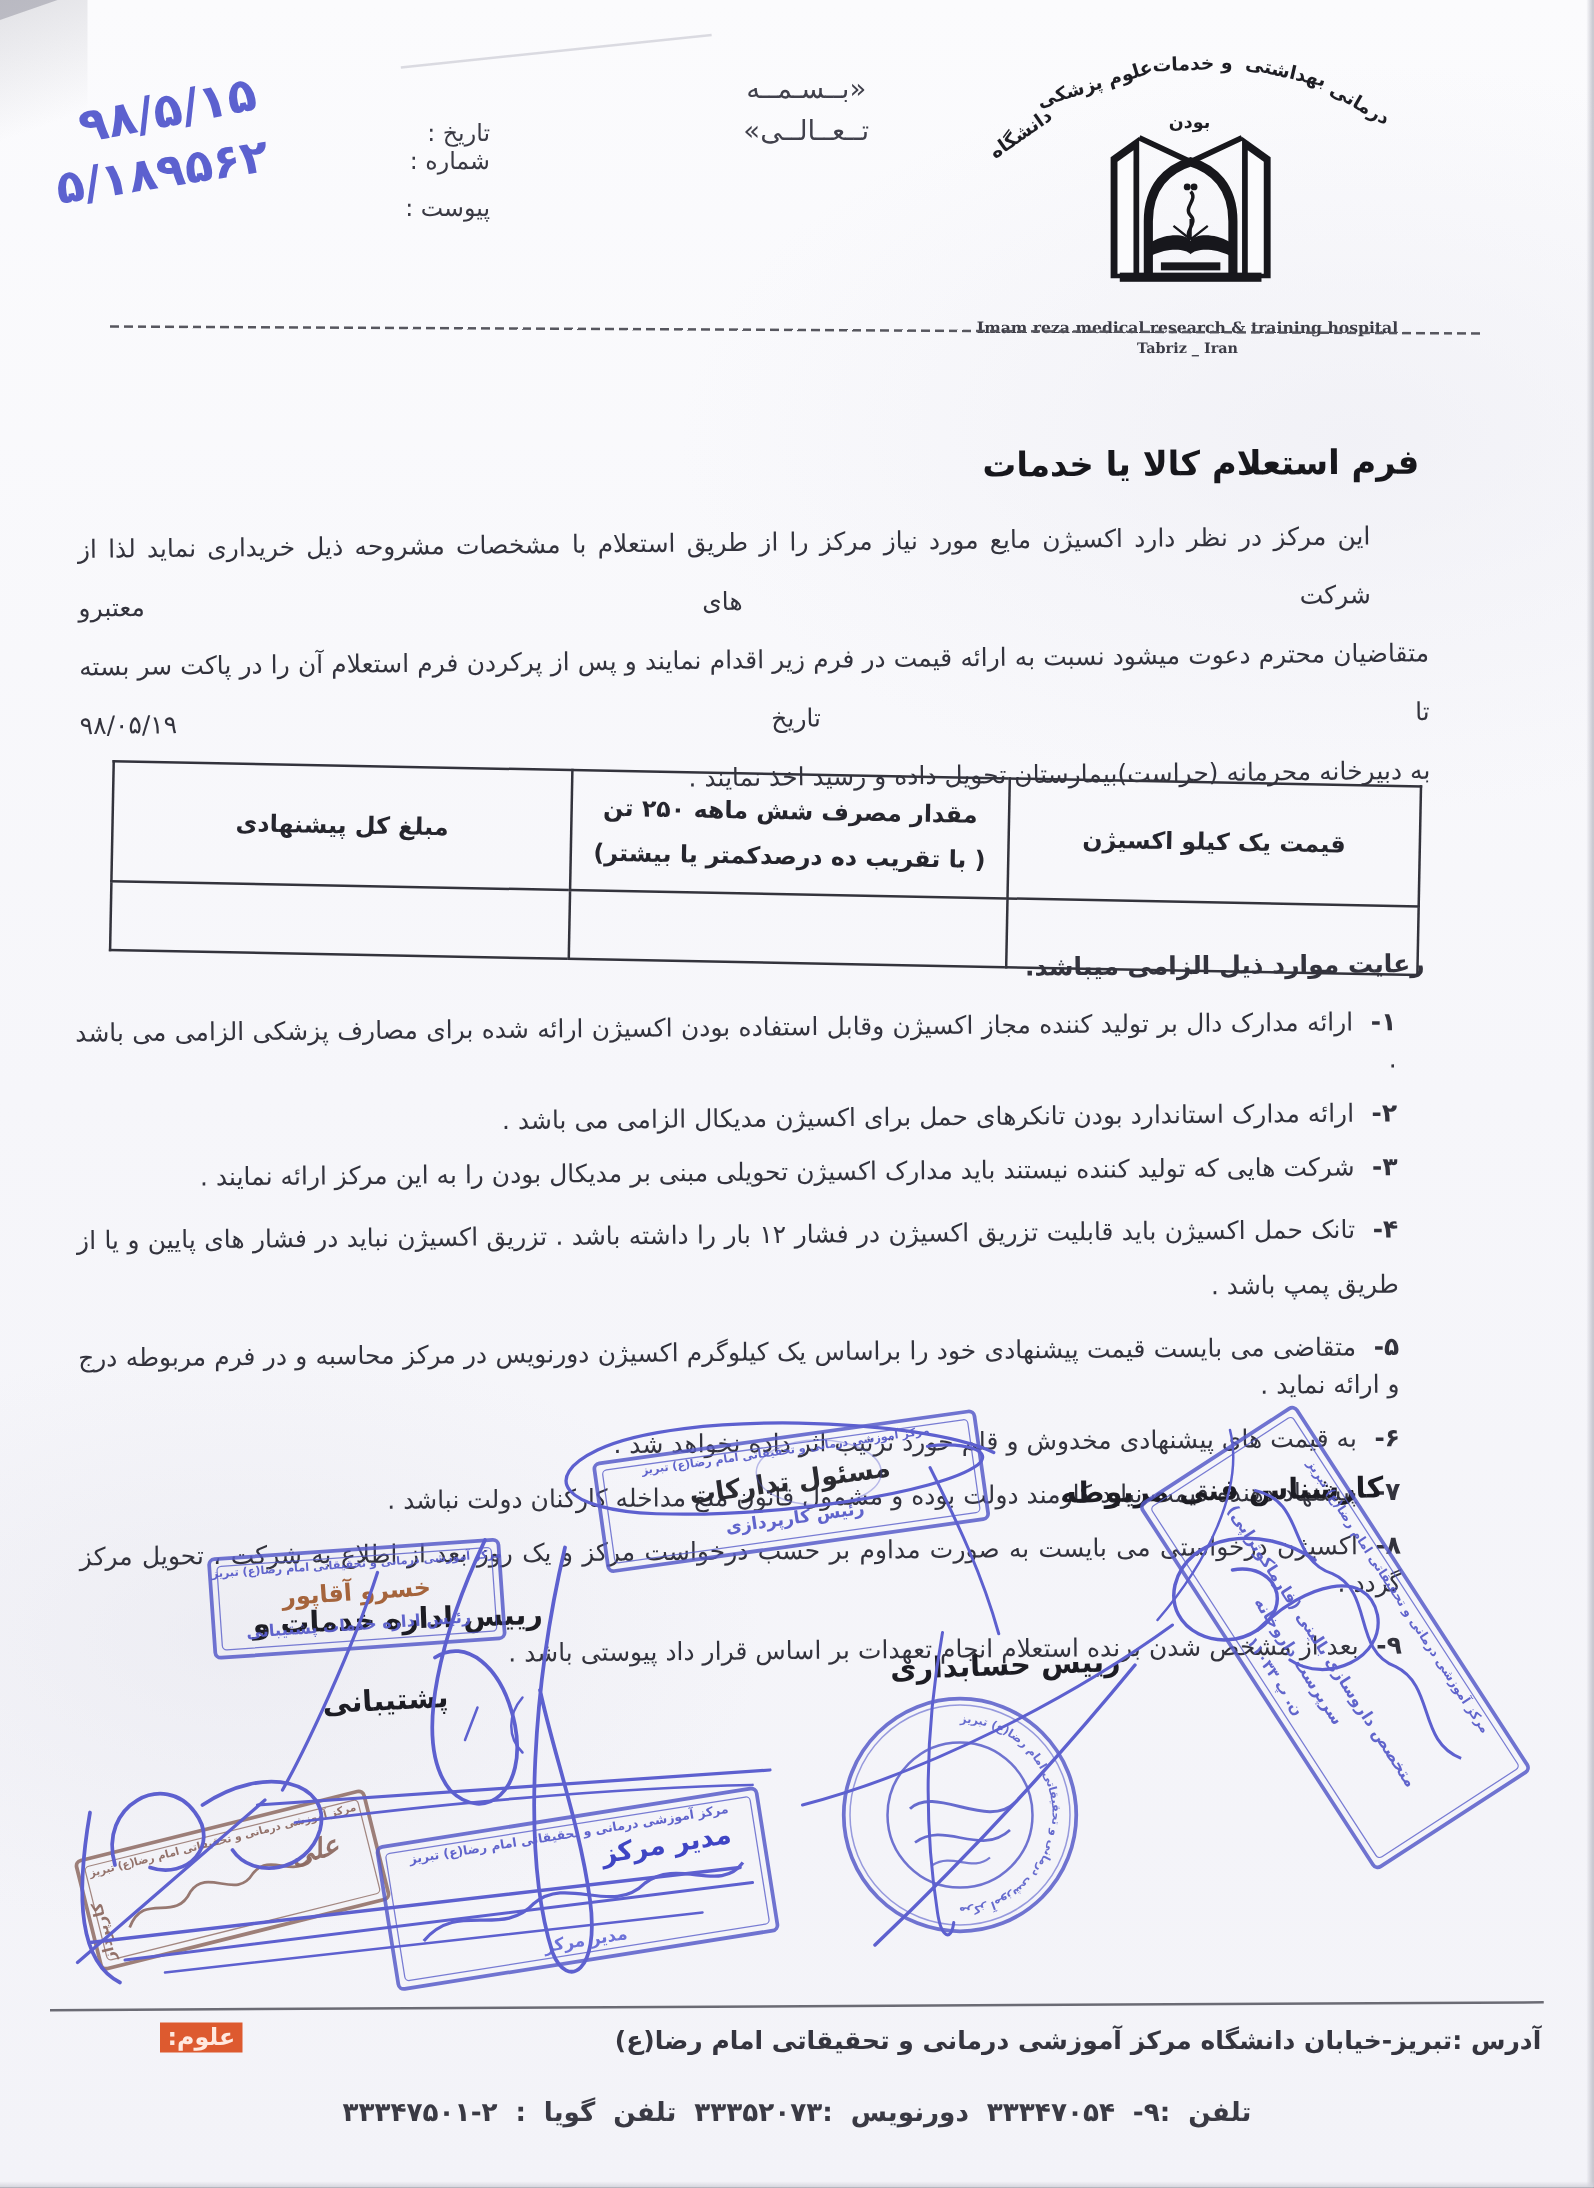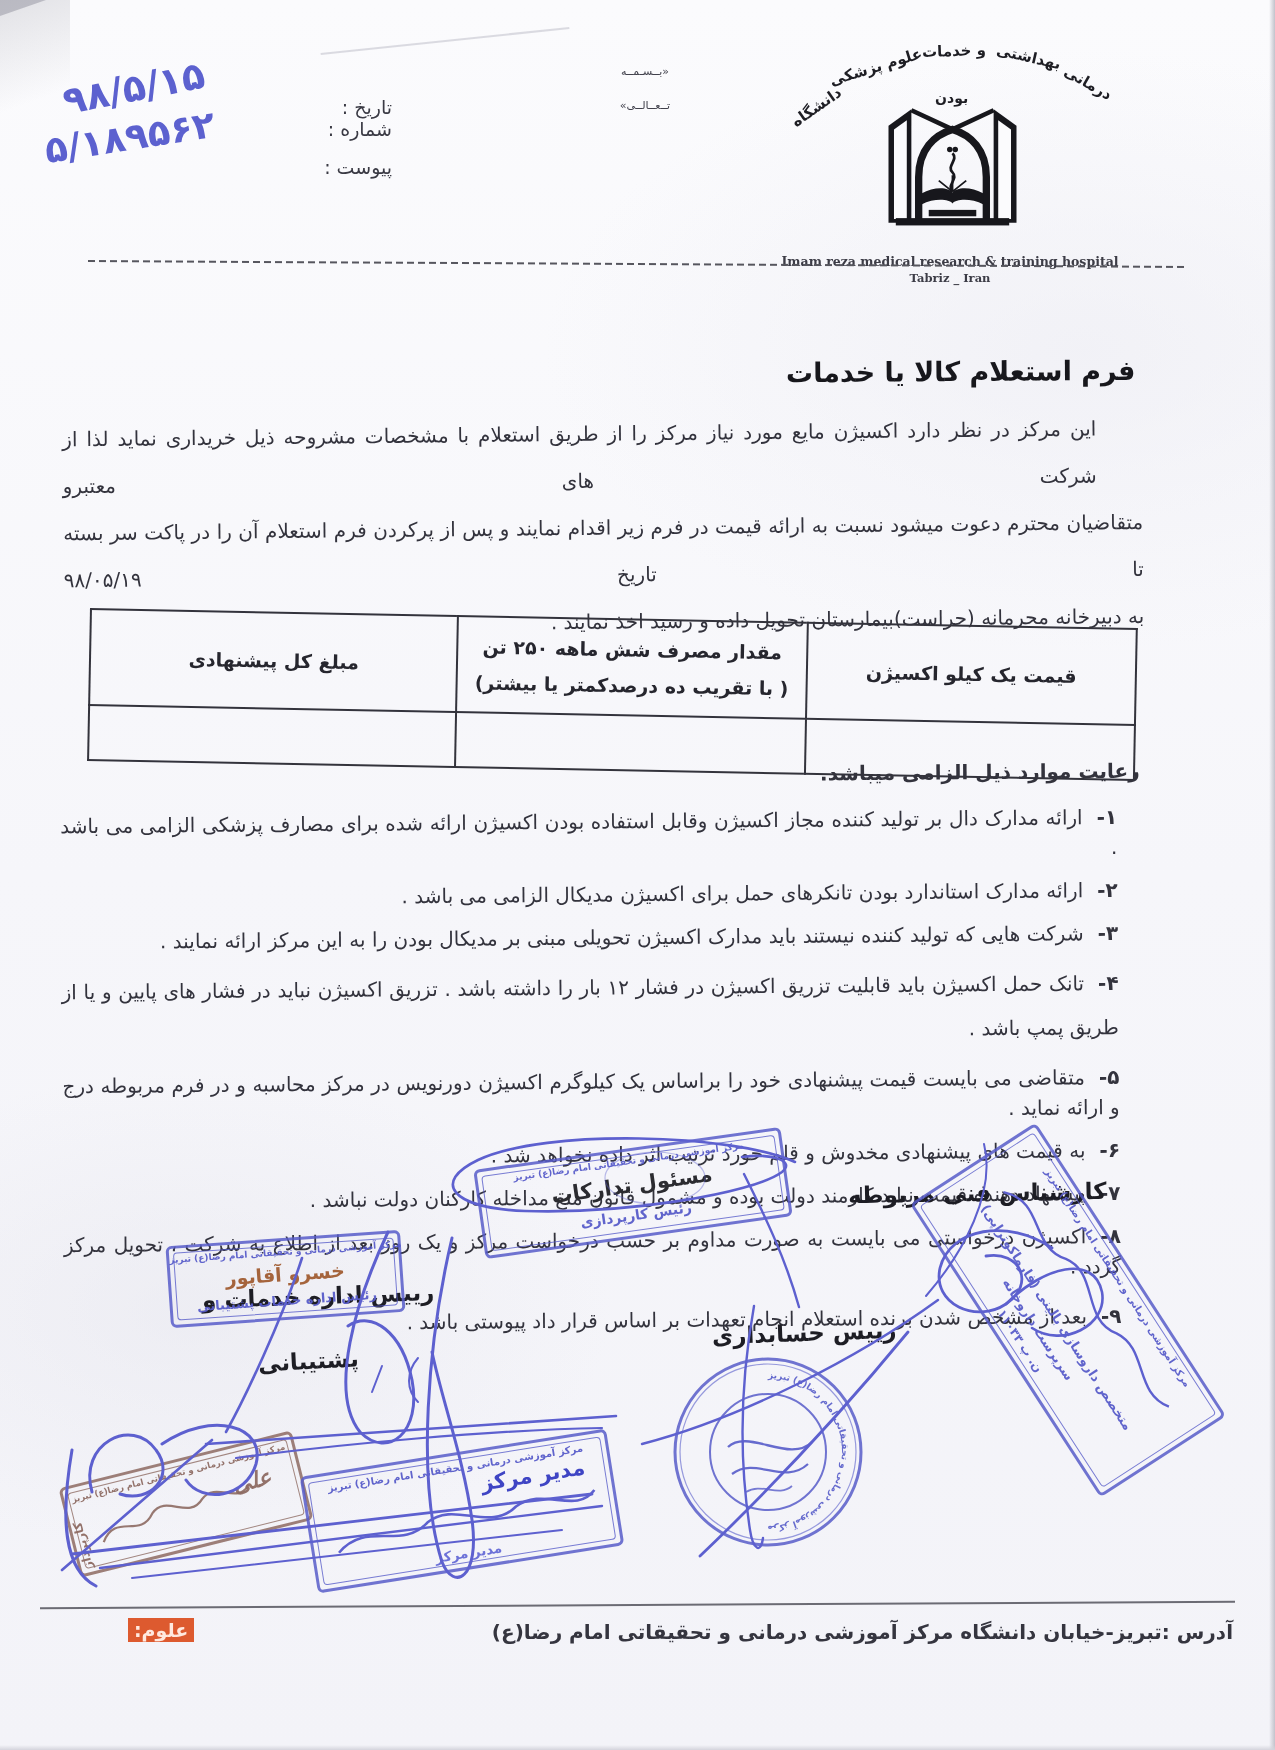--- a/index.html
+++ b/index.html
@@ -16,21 +16,21 @@
   .fa{direction:rtl;font-family:"DejaVu Sans",sans-serif;}
   
   .corner-tl{top:0;left:0;width:0;height:0;border-top:16px solid #b8b8c1;border-right:46px solid transparent;opacity:.8;}
   .corner-tl2{top:0;left:0;width:70px;height:150px;background:linear-gradient(160deg,rgba(150,150,160,.25),transparent 65%);}
   .crease{top:40px;left:320px;width:250px;height:2px;background:#d2d2d9;transform:rotate(-6deg);opacity:.8;}
   .edge-r{right:0;top:0;bottom:0;width:6px;background:linear-gradient(to left,#c2c2cb,transparent);}
   .edge-b{left:0;right:0;bottom:0;height:5px;background:linear-gradient(to top,#d4d4dc,transparent);}
   
   .hw{color:#5c61cf;font-weight:bold;}
   .label{font-size:19px;color:#3a3a44;}
-  .besm{font-size:11px;color:#41414c;letter-spacing:2px;text-align:center;line-height:34px;}
+  .besm{font-size:22px;color:#41414c;letter-spacing:2px;text-align:center;line-height:34px;}
   .arcword{font-weight:bold;font-size:15px;color:#1e1e24;white-space:nowrap;}
   .logo-cap{font-weight:bold;font-size:17.5px;color:#17171c;text-align:center;}
   .logo-en{font-family:"DejaVu Serif",serif;font-size:12.5px;color:#3c3c46;text-align:center;font-weight:bold;}
   .rule-dash{height:2px;background:repeating-linear-gradient(90deg,#56565e 0 7px,transparent 7px 11px);}
   
   .title{font-size:27px;font-weight:bold;color:#17171c;}
   .intro{font-size:20px;line-height:47px;color:#33333d;text-align:justify;}
   .jline{text-align:justify;text-align-last:justify;}
   .req-head{font-size:20px;color:#33333d;font-weight:bold;}
   .req-item{font-size:20px;line-height:30px;color:#33333d;margin-bottom:13px;text-align:justify;}
@@ -242,14 +242,15 @@
   </svg>
 
   <div class="abs foot-rule" style="top:1604px;left:40px;width:1195px;transform:rotate(-0.3deg);"></div>
 
   <div class="abs fa foot-addr" style="top:1620px;right:42px;">آدرس :تبریز-خیابان دانشگاه مرکز آموزشی درمانی و تحقیقاتی امام رضا(ع)</div>
 
   <div class="abs" style="top:1618px;left:128px;display:flex;direction:rtl;align-items:center;gap:6px;">
     <span class="fa foot-site">علوم:</span>
   </div>
 
+  <div class="abs fa foot-tel" style="top:1678px;left:0;width:1275px;">تلفن :۹- ۳۳۳۴۷۰۵۴ دورنویس :۳۳۳۵۲۰۷۳ تلفن گویا : ۲-۳۳۳۴۷۵۰۱</div>
 
 </div>
 
 </body></html>

